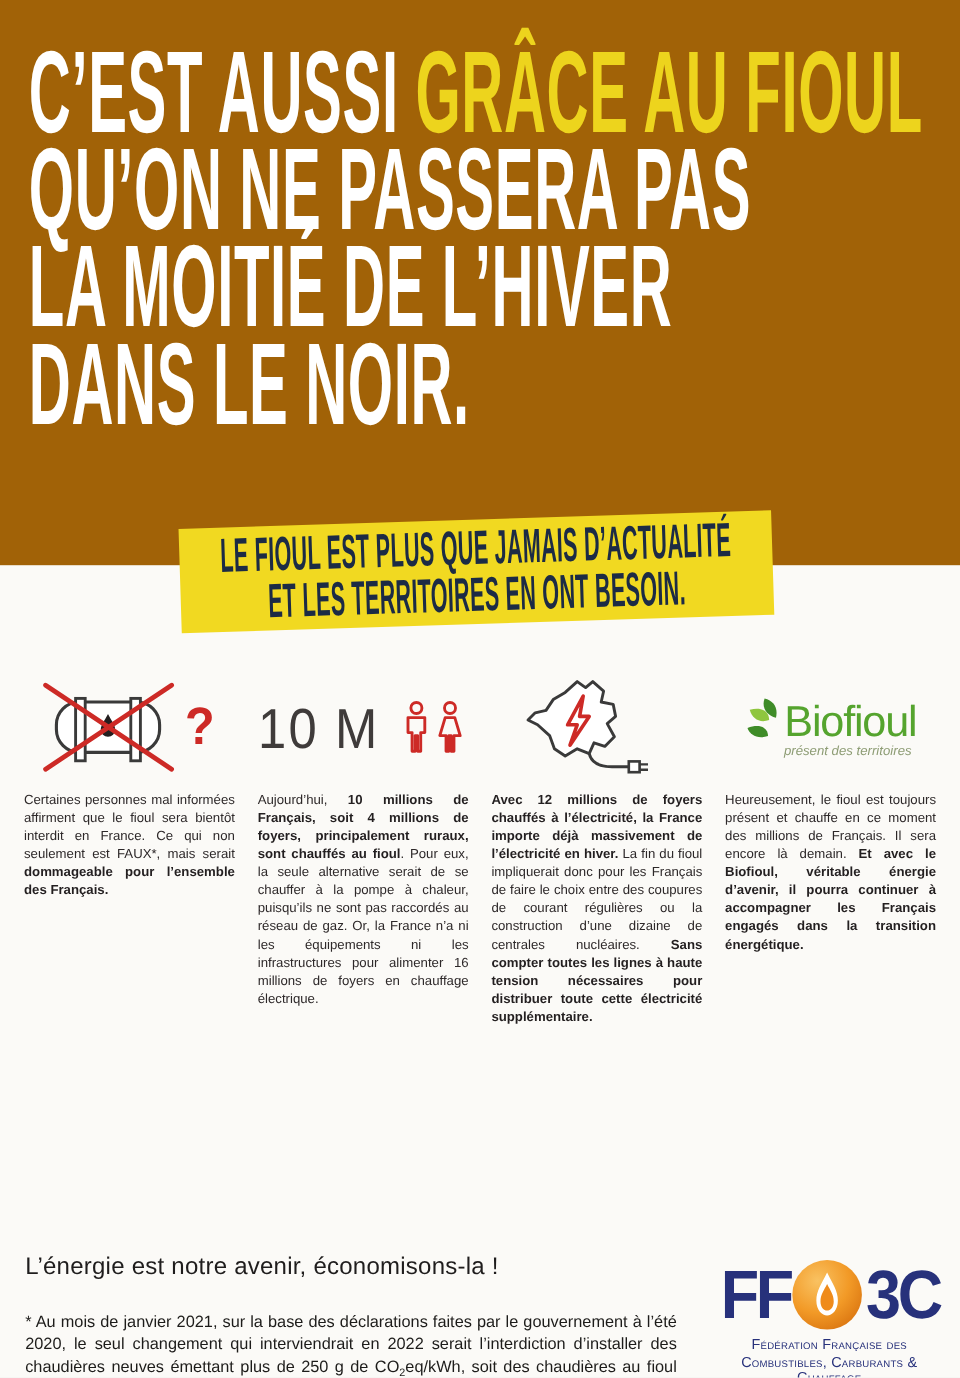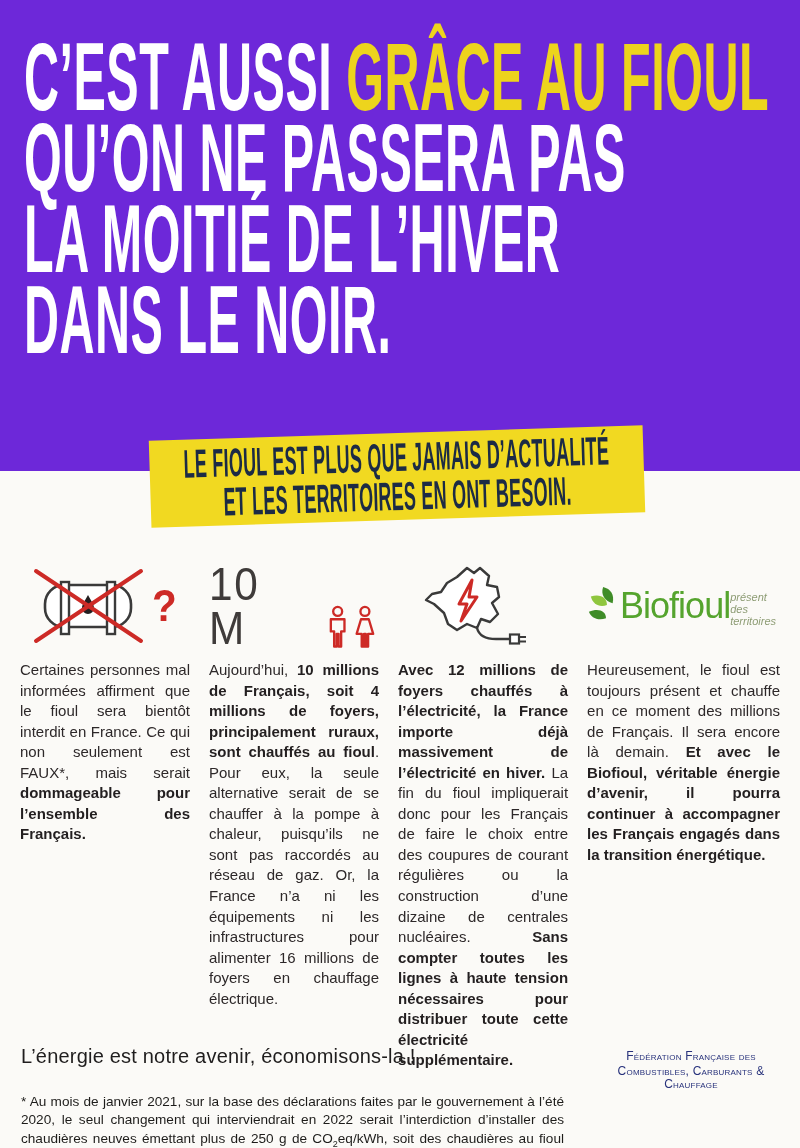--- a/index.html
+++ b/index.html
@@ -1,50 +1,50 @@
 <!DOCTYPE html>
 <html lang="fr"><head>
 <meta charset="utf-8">
 <style>
   html,body{margin:0;padding:0;}
   body{background:#e8e8e8;font-family:"Liberation Sans",sans-serif;}
   .poster{position:relative;width:800px;height:1148px;margin:0 auto;background:#fbfaf7;overflow:hidden;}
 
   
-  .hero{position:absolute;left:0;top:0;width:800px;height:471px;background:#6d28d9;}
+  .hero{position:absolute;left:0;top:0;width:800px;height:471px;background:#a16207;}
   .headline{margin:0;padding:36px 0 0 24px;}
   .hl-line{white-space:nowrap;font-weight:700;font-size:97px;line-height:81px;
            color:#ffffff;transform:scaleX(.50);transform-origin:0 50%;letter-spacing:1px;}
   .hl-yellow{color:#edd41d;}
 
   
   .banner{position:absolute;left:150px;top:433px;width:494px;height:87px;background:#f1d921;
           transform:rotate(-1.8deg);display:flex;flex-direction:column;justify-content:center;
           align-items:center;gap:1px;}
   .banner-line{white-space:nowrap;font-weight:700;font-size:40px;line-height:38px;color:#1c2b45;
                transform:scaleX(.45);transform-origin:50% 50%;letter-spacing:.5px;}
 
   
   .columns{position:absolute;left:0;top:560px;width:800px;padding:0 20px;box-sizing:border-box;
            display:grid;grid-template-columns:repeat(4,1fr);column-gap:19px;}
   .icon-zone{height:92px;display:flex;align-items:center;justify-content:center;}
-  .body-par{margin:8px 0 0;font-size:15px;line-height:1.37;text-align:justify;color:#2d2829;}
+  .body-par{margin:8px 0 0;font-size:11px;line-height:1.37;text-align:justify;color:#2d2829;}
   .body-par b{font-weight:700;color:#231f20;}
 
   
   .tank-wrap{display:flex;align-items:center;gap:6px;}
   .qmark{font-size:44px;font-weight:700;color:#cd2a26;transform:scaleX(.92);}
 
   
   .stat-row{display:flex;align-items:flex-end;gap:6px;}
   .stat-text{font-size:47px;font-weight:400;color:#3f3b3a;letter-spacing:2px;
              transform:scaleX(.9);transform-origin:left bottom;line-height:44px;}
 
   
-  .bio{display:flex;flex-direction:row;align-items:center;}
+  .bio{display:flex;flex-direction:column;align-items:center;}
   .bio-row{display:flex;align-items:center;}
   .bio-word{font-size:36px;color:#55a42e;letter-spacing:-1px;margin-left:-5px;}
   .bio-tag{font-style:italic;font-size:11px;color:#8d9c74;margin-top:-2px;align-self:flex-end;
            padding-right:4px;}
 
   
   .tagline{position:absolute;left:21px;top:1045px;font-size:20px;color:#1f1d1d;letter-spacing:.2px;}
   .footnote{position:absolute;left:21px;top:1079px;width:543px;font-size:13.6px;line-height:18.6px;
             color:#1d1c1a;text-align:justify;text-align-last:justify;}
   .footnote sub{font-size:9px;}
@@ -144,17 +144,27 @@
       </div>
       <p class="body-par"><span>Heureusement, le fioul est toujours présent et chauffe en ce moment des millions de Français. Il sera encore là demain. </span><b>Et avec le Biofioul, véritable énergie d’avenir, il pourra continuer à accompagner les Français engagés dans la transition énergétique.</b></p>
     </section>
   </main>
 
   <div class="tagline">L’énergie est notre avenir, économisons-la !</div>
 
   <p class="footnote"><span>* Au mois de janvier 2021, sur la base des déclarations faites par le gouvernement à l’été 2020, le seul changement qui interviendrait en 2022 serait l’interdiction d’installer des chaudières neuves émettant plus de 250 g de CO</span><sub>2</sub><span>eq/kWh, soit des chaudières au fioul 100% fossile. La réparation et l’entretien des chaudières existantes continueront à être autorisés.</span></p>
 
   <div class="ff3c">
+    <div class="ff3c-word">
+      <span class="ff">FF</span>
+      <span class="c3">3C</span>
+      <div class="ball">
+        <svg width="40" height="52" viewBox="0 0 58 62">
+          <path d="M29 4 C22 18 16 26 16 38 C16 50 23 56 29 56 C35 56 42 50 42 38 C42 26 36 18 29 4 Z" fill="#ffffff"></path>
+          <path d="M29 18 C25 26 21 31 21 39 C21 46 25 50 29 50 C33 50 37 46 37 39 C37 31 33 26 29 18 Z" fill="#ef8b1b"></path>
+        </svg>
+      </div>
+    </div>
     <div class="ff3c-caption">Fédération Française des</div>
     <div class="ff3c-caption">Combustibles, Carburants &amp; Chauffage</div>
   </div>
 
 </div>
 
 </body></html>

